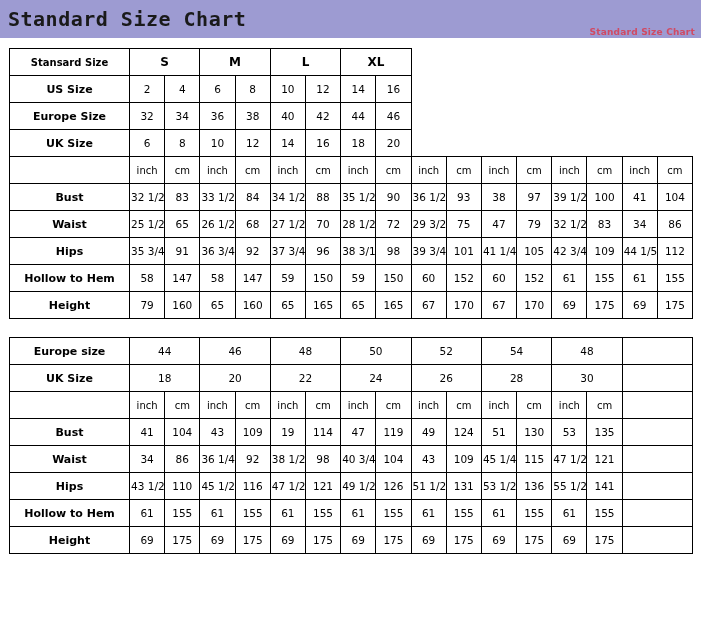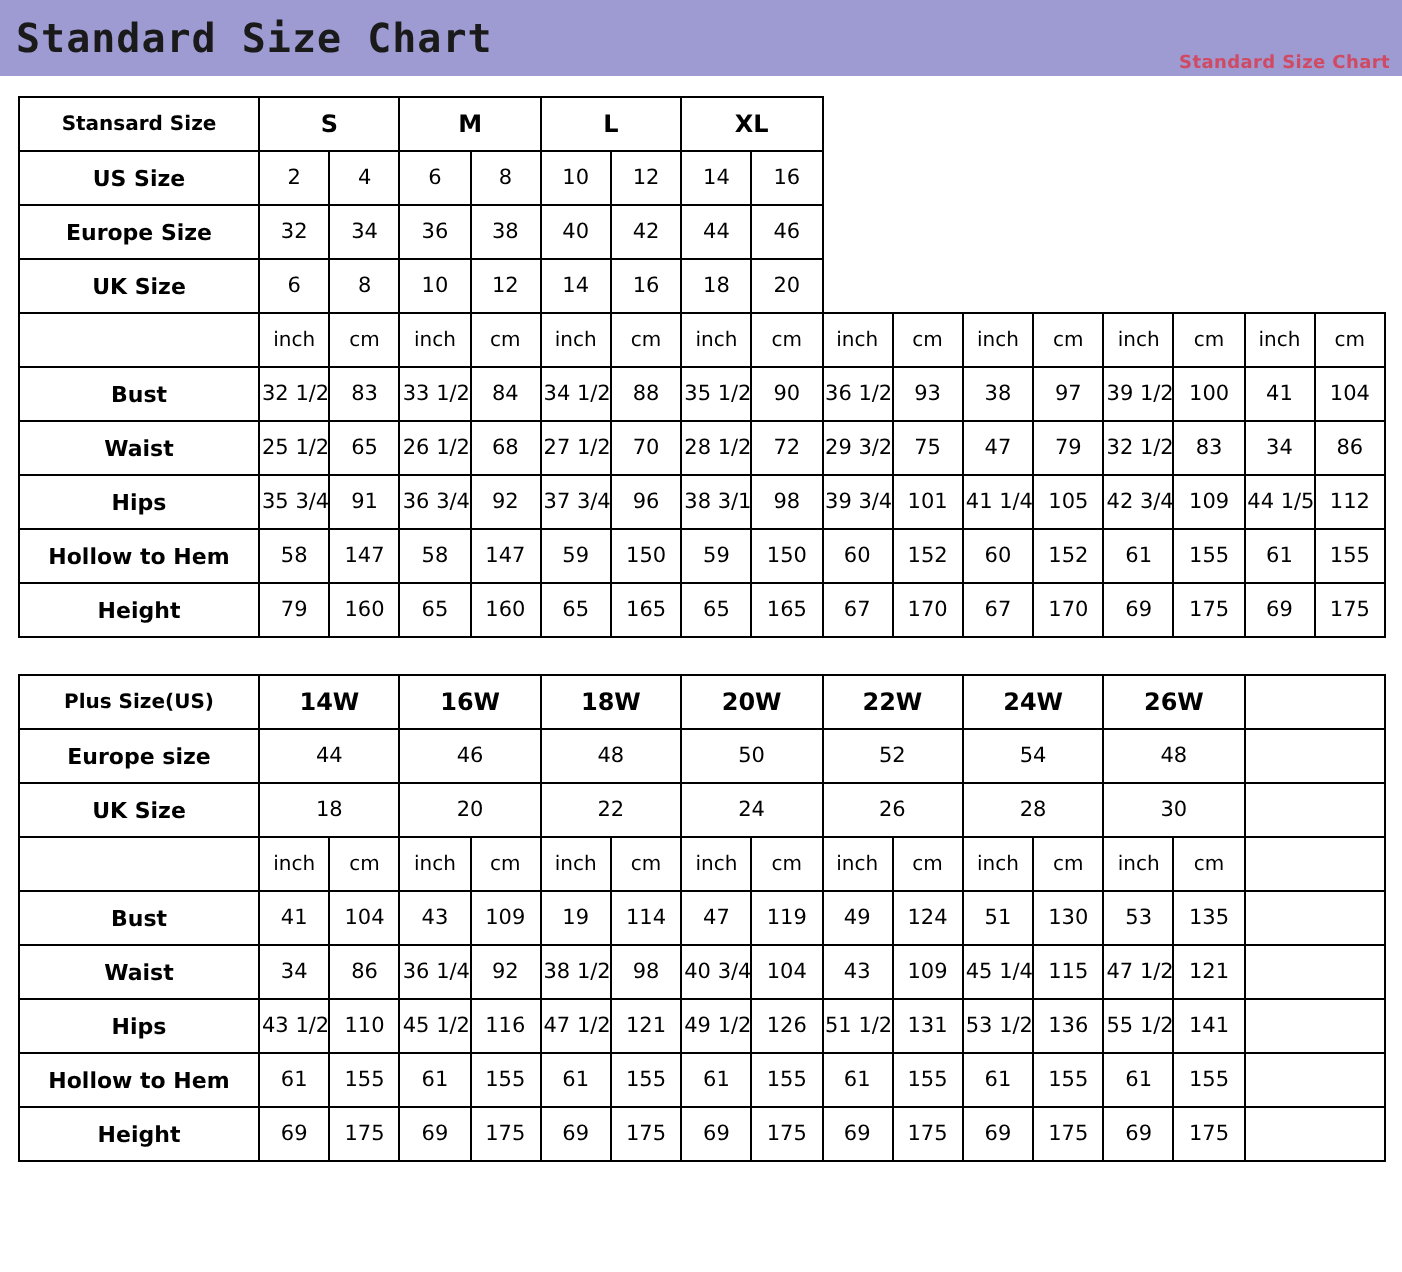--- a/index.html
+++ b/index.html
@@ -260,31 +260,20 @@
   <div class="spacer"></div>
 
   <table class="chart">
     <colgroup>
       <col style="width:120px">
       <col span="14" style="width:35.2px">
       <col style="width:70.4px">
     </colgroup>
     <tbody id="plus-body">
         <tr>
-          <td class="corner">Plus Size(US)</td>
-          <td class="grouphead" colspan="2">14W</td>
-          <td class="grouphead" colspan="2">16W</td>
-          <td class="grouphead" colspan="2">18W</td>
-          <td class="grouphead" colspan="2">20W</td>
-          <td class="grouphead" colspan="2">22W</td>
-          <td class="grouphead" colspan="2">24W</td>
-          <td class="grouphead" colspan="2">26W</td>
-          <td class="blank"></td>
-        </tr>
-        <tr>
           <td class="rowhead">Europe size</td>
           <td colspan="2">44</td>
           <td colspan="2">46</td>
           <td colspan="2">48</td>
           <td colspan="2">50</td>
           <td colspan="2">52</td>
           <td colspan="2">54</td>
           <td colspan="2">48</td>
           <td class="blank"></td>
         </tr>

